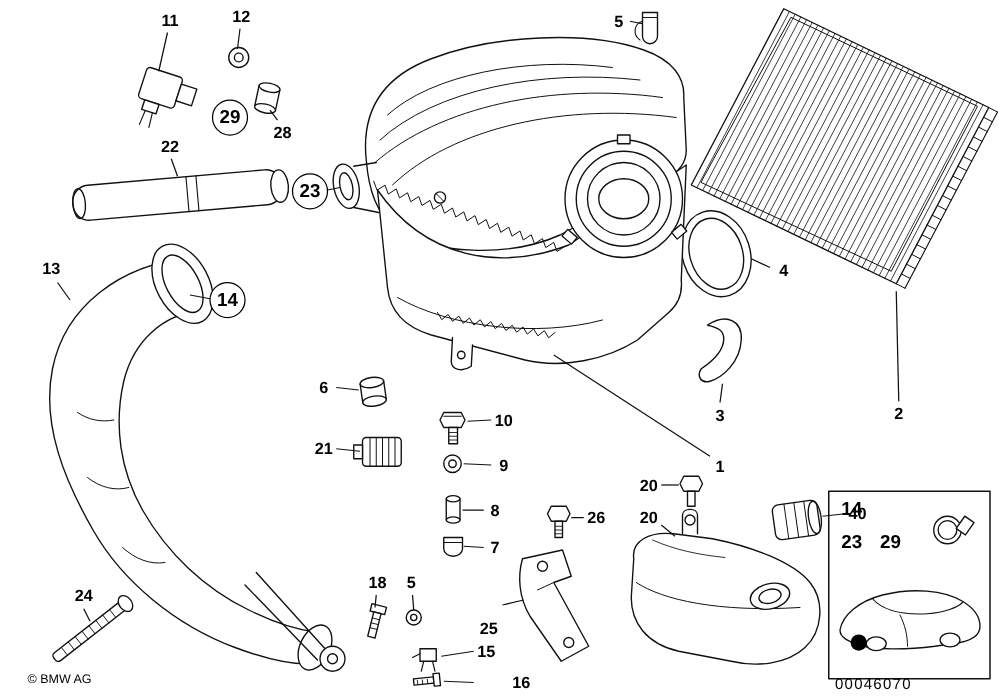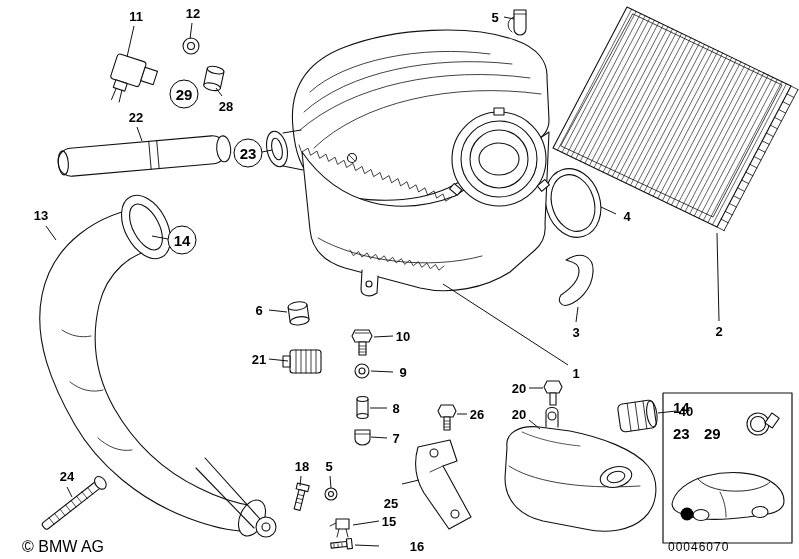--- a/index.html
+++ b/index.html
@@ -18,21 +18,21 @@
     width:27px;height:27px;display:flex;align-items:center;justify-content:center;
     font-size:15px;padding:0;
   }
   .legend-num{
     position:absolute;font-weight:bold;font-size:15px;line-height:1;
   }
   .diagram-number{
     position:absolute;left:668px;top:540px;font-size:12px;letter-spacing:1px;
   }
   .copyright{
-    position:absolute;left:22px;top:538px;font-size:16px;
+    position:absolute;left:22px;top:538px;font-size:10px;
   }
 </style>
 </head>
 <body>
 
 <div class="stage">
 
   <svg width="799" height="559" viewBox="0 0 799 559">
     <g fill="none" stroke="#111" stroke-width="1.1" stroke-linejoin="round" stroke-linecap="round">
 

